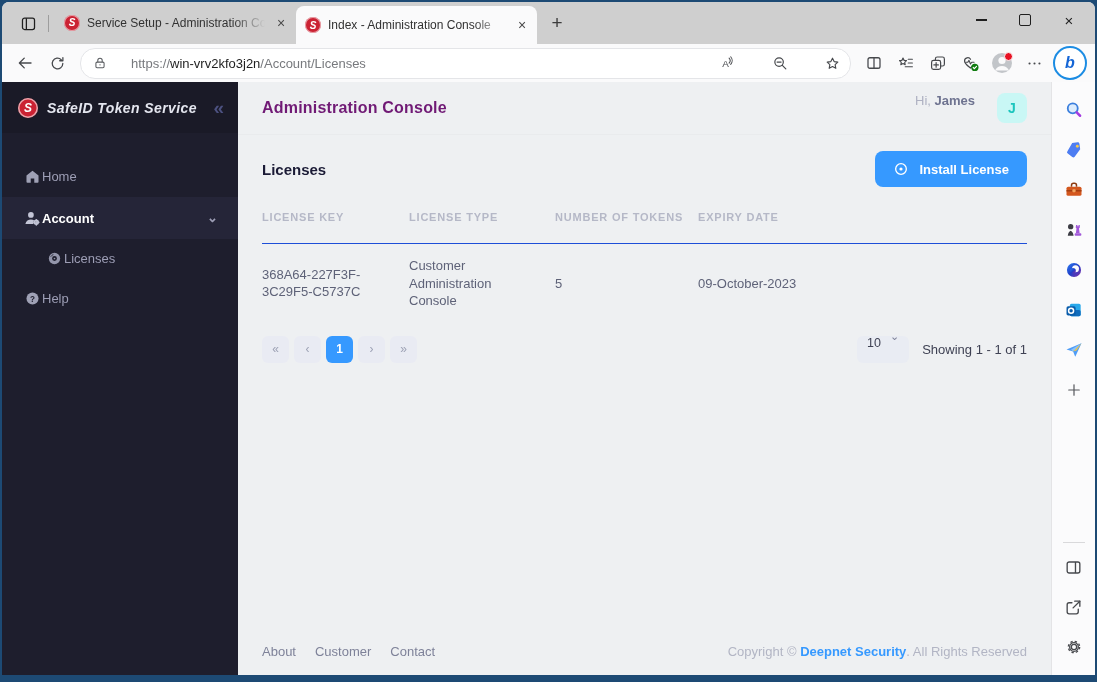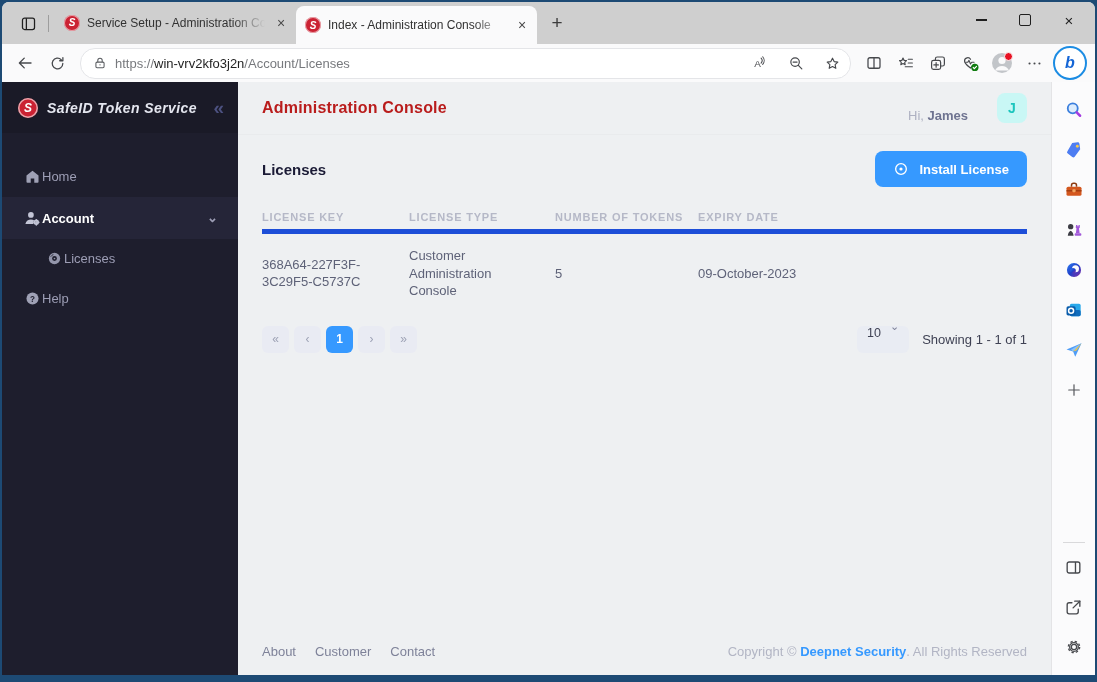--- a/index.html
+++ b/index.html
@@ -31,21 +31,21 @@
     font-size:19px;color:#3c3c3c;font-weight:300;}
   .win-controls{margin-left:auto;display:flex;align-self:flex-start;height:42px;}
   .wc{width:44px;height:36px;display:flex;align-items:center;justify-content:center;color:#1f1f1f;}
   .wc-min i{display:block;width:11px;height:1.4px;background:#1f1f1f;}
   .wc-max i{display:block;width:10px;height:10px;border:1.4px solid #1f1f1f;border-radius:2px;}
   .wc-close{font-size:15px;}
   
   .toolbar{height:38px;background:#fafafb;display:flex;align-items:center;padding:0 8px;flex:none;gap:2px;}
   .tb-btn{width:30px;height:28px;display:flex;align-items:center;justify-content:center;border-radius:6px;flex:none;color:#47494d;}
   .address{flex:1;height:29px;background:#ffffff;border:1px solid #e4e5e8;border-radius:15px;
-    display:flex;align-items:center;padding:0 4px 0 12px;gap:8px;margin:0 6px;min-width:0;}
+    display:flex;align-items:center;padding:0 4px 0 12px;gap:24px;margin:0 6px;min-width:0;}
   .addr-url{font-size:13px;color:#77797d;white-space:nowrap;overflow:hidden;}
   .addr-url .host{color:#1f1f1f;}
   .addr-spacer{flex:1;}
   .pill-btn{width:28px;height:24px;display:flex;align-items:center;justify-content:center;flex:none;}
   .profile-btn{position:relative;}
   .profile-dot{position:absolute;top:3px;right:4px;width:7px;height:7px;border-radius:50%;background:#e81123;border:1.5px solid #fafafb;}
   .bing-btn{width:30px;height:30px;border-radius:50%;background:#fff;border:2px solid #1c8ce3;
     display:flex;align-items:center;justify-content:center;font-weight:bold;font-style:italic;
     color:#1566d6;font-size:16px;margin-left:2px;}
   
@@ -67,34 +67,34 @@
   .brand-collapse{color:#4c5180;font-size:19px;font-weight:bold;letter-spacing:-2px;}
   .nav{padding:22px 0 0;display:flex;flex-direction:column;}
   .nav-item{height:42px;display:flex;align-items:center;padding:0 20px;font-size:13px;color:#9d9eb5;}
   .nav-item.active{background:#252538;color:#fff;font-weight:bold;}
   .nav-item .chevron{margin-left:auto;color:#9d9eb5;font-size:13px;line-height:0;}
   .nav-item.sub{padding-left:42px;height:38px;}
   .nav-icon{width:20px;display:flex;justify-content:center;flex:none;}
   
   .main{flex:1;display:flex;flex-direction:column;min-width:0;}
   .app-header{height:52px;flex:none;display:flex;align-items:center;padding:0 24px;border-bottom:1px solid rgba(0,0,0,0.02);}
-  .app-title{font-size:16px;font-weight:bold;color:#b91c1c;letter-spacing:.2px;}
-  .header-right{margin-left:auto;display:flex;align-items:flex-end;gap:29px;}
+  .app-title{font-size:16px;font-weight:bold;color:#701a75;letter-spacing:.2px;}
+  .header-right{margin-left:auto;display:flex;align-items:flex-start;gap:22px;}
   .greeting{font-size:13px;color:#aeb1c2;}
   .greeting .user{color:#6e7390;font-weight:bold;}
   .avatar{width:30px;height:30px;border-radius:8px;background:#c9f7f5;color:#1bc5bd;
     display:flex;align-items:center;justify-content:center;font-size:14px;font-weight:bold;}
   .content{flex:1;padding:16px 24px 0;min-height:0;}
   .content-header{display:flex;align-items:center;margin-bottom:24px;}
   .content-title{font-size:15px;font-weight:bold;color:#1b1b36;}
   .install-btn{margin-left:auto;background:#3699ff;color:#fff;border:none;border-radius:8px;height:36px;
     padding:0 18px;display:flex;align-items:center;gap:10px;font-size:13px;font-weight:bold;
     font-family:"Liberation Sans",sans-serif;cursor:pointer;justify-content:center;}
   
-  .thead{display:flex;padding-bottom:6px;border-bottom:5px solid #1d4ed8;}
+  .thead{display:flex;padding-bottom:20px;border-bottom:1px solid #1d4ed8;}
   .th{font-size:11px;font-weight:bold;color:#b5b8c7;letter-spacing:.8px;}
   .col-key{width:147px;flex:none;padding-right:20px;box-sizing:border-box;}
   .col-type{width:146px;flex:none;padding-right:22px;box-sizing:border-box;}
   .col-tokens{width:143px;flex:none;padding-right:12px;box-sizing:border-box;}
   .col-expiry{flex:1;min-width:0;}
   .trow{display:flex;align-items:center;padding:13px 0 14px;font-size:13px;color:#5e6278;line-height:1.35;justify-content:center;}
   
   .pagination-row{display:flex;align-items:center;margin-top:12px;}
   .pg-btn{width:27px;height:27px;border-radius:6px;background:#e9ebf3;color:#9da2b5;font-size:12px;
     display:flex;align-items:center;justify-content:center;margin-right:5px;cursor:pointer;}

